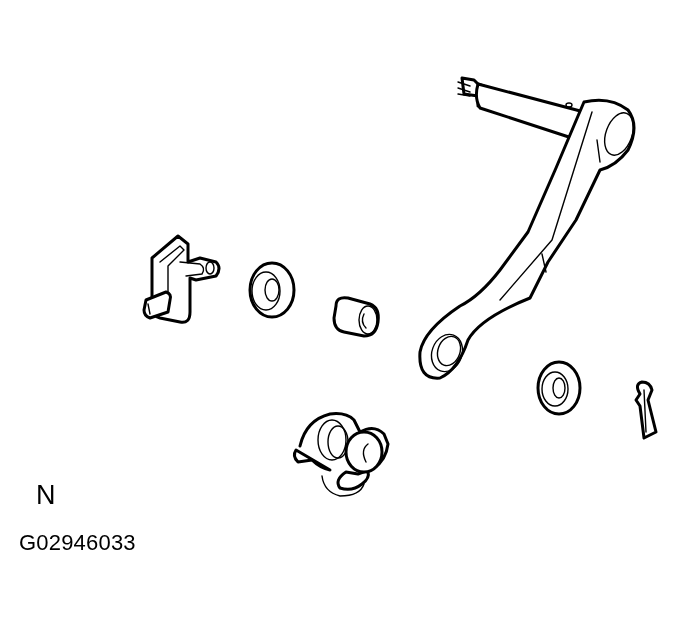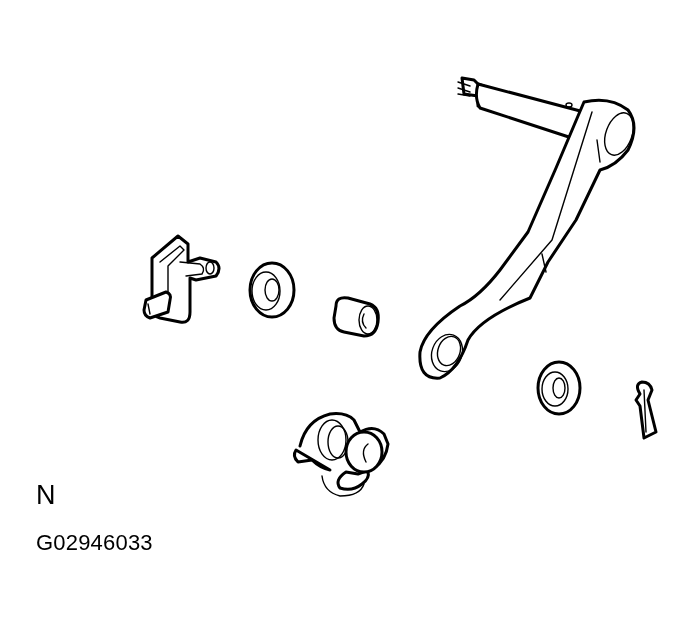--- a/index.html
+++ b/index.html
@@ -1,19 +1,19 @@
 <!DOCTYPE html>
 <html><head>
   <meta charset="utf-8">
   <style>
     html, body { margin: 0; padding: 0; background: #ffffff; }
     body { width: 696px; height: 626px; position: relative; overflow: hidden; font-family: "Liberation Sans", sans-serif; }
     .canvas { position: absolute; left: 0; top: 0; width: 696px; height: 626px; }
     .label-n { position: absolute; left: 36px; top: 482px; font-size: 27px; color: #000; line-height: 1; }
-    .label-code { position: absolute; left: 36px; top: 532px; font-size: 22px; color: #000; line-height: 1; letter-spacing: 0.2px; }
+    .label-code { position: absolute; left: 19px; top: 532px; font-size: 22px; color: #000; line-height: 1; letter-spacing: 0.2px; }
     svg .ln { fill: none; stroke: #000; stroke-width: 3; stroke-linejoin: round; stroke-linecap: round; }
     svg .th { fill: none; stroke: #000; stroke-width: 1.4; stroke-linejoin: round; stroke-linecap: round; }
     svg .wf { fill: #fff; stroke: #000; stroke-width: 3; stroke-linejoin: round; stroke-linecap: round; }
   </style>
 </head>
 <body>
 
 <div class="canvas">
   <svg width="696" height="626" viewBox="0 0 696 626" xmlns="http://www.w3.org/2000/svg">
 

